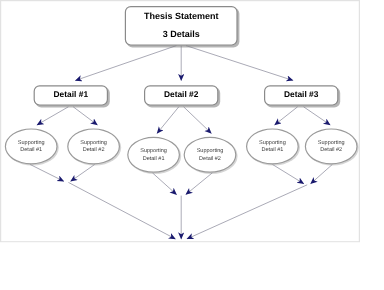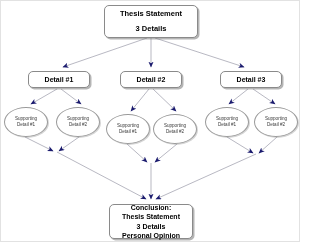--- a/index.html
+++ b/index.html
@@ -3,21 +3,21 @@
 <meta charset="utf-8">
 <style>
   html, body {
     margin: 0;
     padding: 0;
     background: #ffffff;
   }
   #diagram-root {
     position: relative;
     width: 300px;
-    height: 242px;
+    height: 202px;
     background: #ffffff;
     border: 1px solid #e2e2e2;
     box-sizing: border-box;
     overflow: hidden;
     font-family: "Liberation Sans", sans-serif;
   }
   #edge-layer {
     position: absolute;
     left: 0;
     top: 0;

